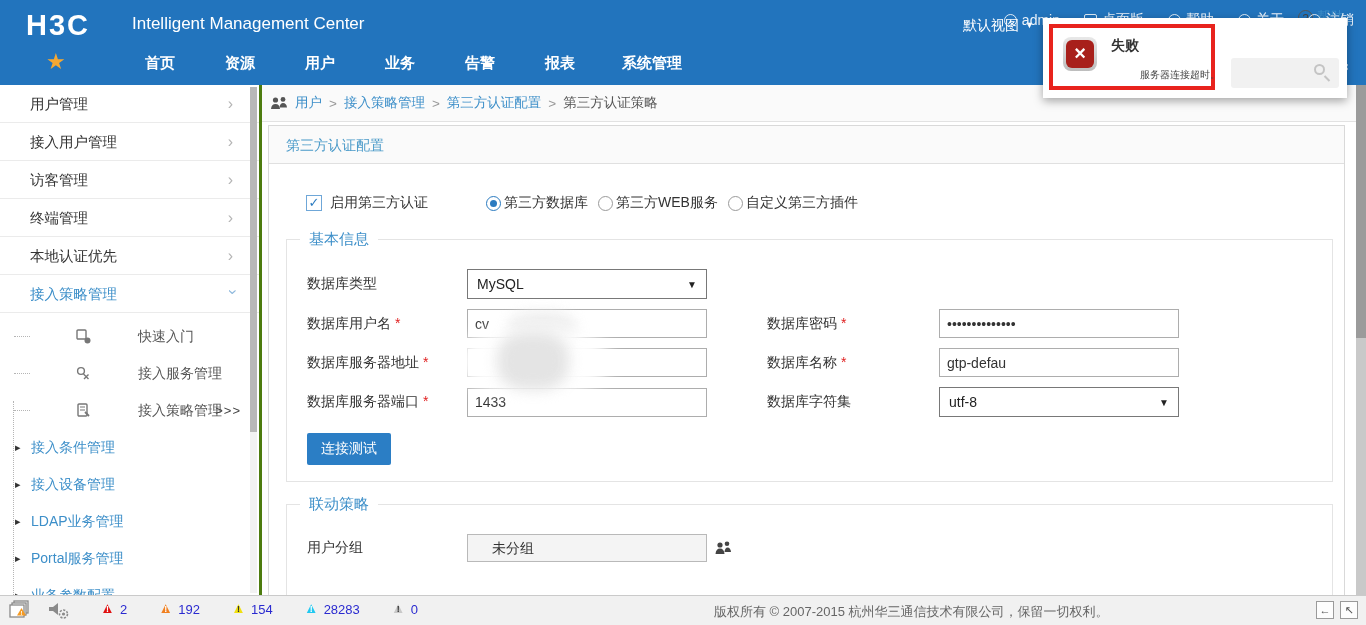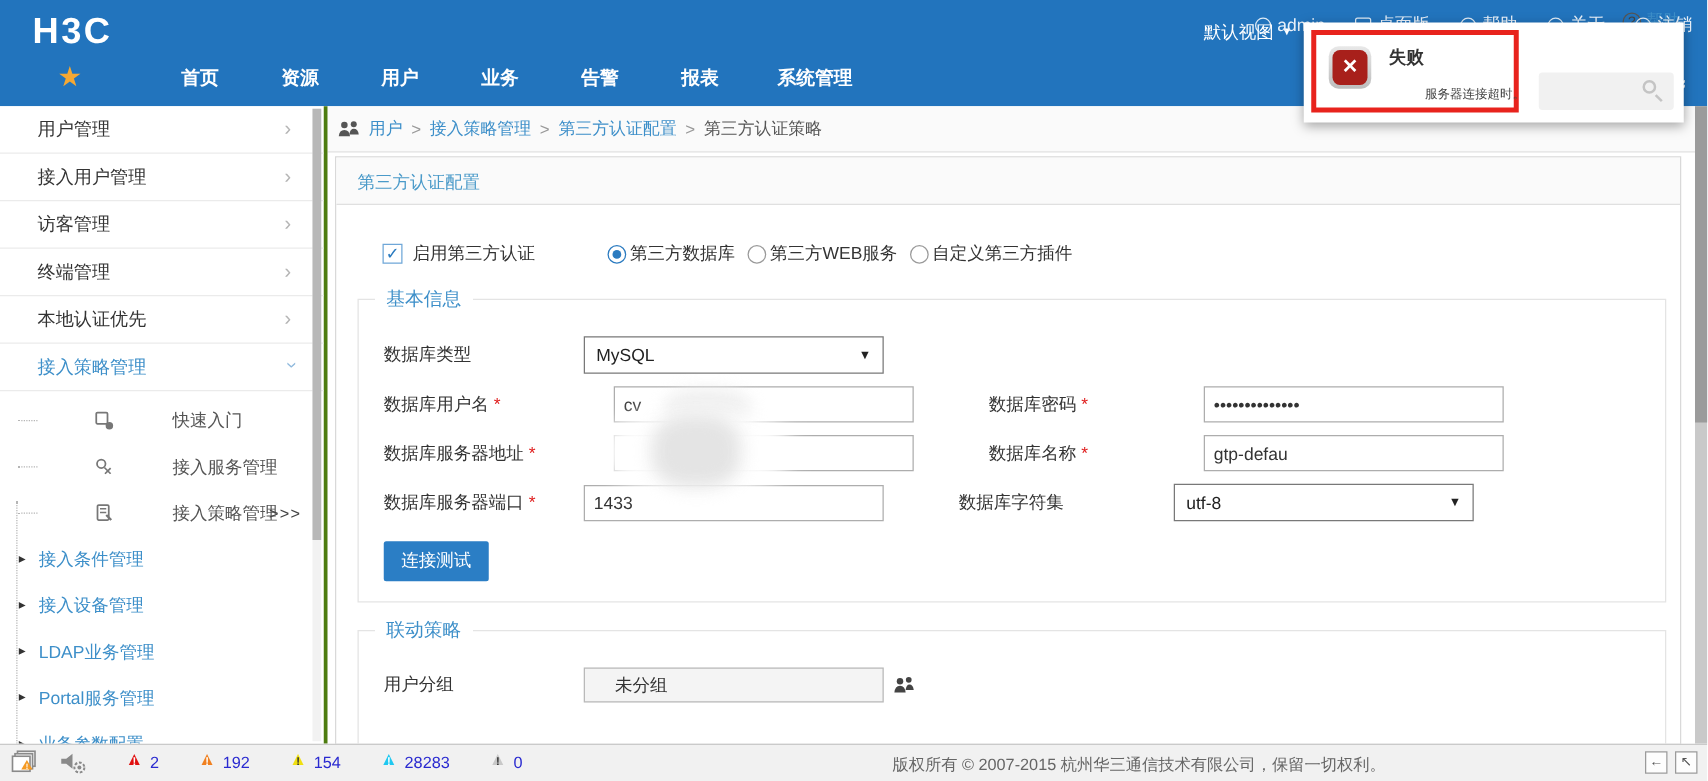--- a/index.html
+++ b/index.html
@@ -73,21 +73,21 @@
   .rlabel { font-size:14px; color:#333; margin-right:10px; }
   fieldset.grp { margin:18px 11px 0 17px; border:1px solid #e4e4e4; padding:10px 0 16px 0; }
   fieldset.grp legend { margin-left:13px; padding:0 9px; color:#3d8fc9; font-size:15px; }
   .frow { display:flex; align-items:center; margin-top:10px; }
   .flabel { width:180px; padding-left:20px; font-size:14px; color:#333; }
   .flabel2 { width:172px; margin-left:60px; font-size:14px; color:#333; }
   .req { color:#e02020; margin-left:4px; }
   .tinput { width:240px; height:29px; border:1px solid #adadad; font-size:14px; color:#333; padding:0 7px; background:#fff; font-family:"Liberation Sans","DejaVu Sans",sans-serif; }
   .fake-select { width:240px; height:30px; border:1px solid #787878; display:flex; align-items:center; justify-content:space-between; padding:11px 9px; font-size:14px; color:#222; background:#fff; cursor:pointer; }
   .fake-select .tri { font-size:10px; color:#222; }
-  .ctrl-wrap { position:relative;margin-left:24px; }
+  .ctrl-wrap { position:relative; }
   .blur-blob-gray { position:absolute; left:30px; top:-16px; width:72px; height:58px; background:#e3e3e3; border-radius:40%; filter:blur(7px); opacity:.95; pointer-events:none; }
   .blur-blob-white { position:absolute; left:-8px; top:-20px; width:150px; height:66px; background:#fff; border-radius:40%; filter:blur(8px); opacity:.97; pointer-events:none; }
   .blur-blob-white2 { position:absolute; left:40px; top:2px; width:70px; height:40px; background:#ececec; border-radius:40%; filter:blur(6px); opacity:.9; pointer-events:none; }
   #test-btn { display:inline-block; margin:16px 0 0 20px; padding:7px 14px; background:#2b7ec5; color:#fff; font-size:14px; border:none; border-radius:2px; cursor:pointer; font-family:"Liberation Sans","DejaVu Sans",sans-serif; }
   .dis-input { width:240px; height:28px; background:#f4f4f4; border:1px solid #b9b9b9; line-height:26px; padding-left:24px; font-size:14px; color:#333; }
   .picker-ico { margin-left:7px; cursor:pointer; }
 
   
   #statusbar { position:absolute; left:0; top:595px; width:1366px; height:30px; background:#f1f1f1; border-top:1px solid #cacaca; z-index:60; }
   #sb-icons { position:absolute; left:8px; top:4px; display:flex; gap:16px; align-items:center; }
@@ -105,20 +105,21 @@
   #page-scroll { position:absolute; left:1356px; top:85px; width:10px; height:510px; background:#c9c9c9; z-index:40; }
   #page-thumb { position:absolute; left:0; top:0; width:10px; height:253px; background:#9b9b9b; }
 </style>
 </head>
 <body>
 
 <div id="screen">
 
   <div id="header">
     <div id="logo">H3C</div>
+    <div id="apptitle">Intelligent Management Center</div>
     <div id="viewsel">
       <span>默认视图</span><span class="tri">▼</span>
     </div>
     <div id="topmenu">
       <span class="tm-item">
           <span class="tm-ico"></span>
           <span>admin</span>
         </span>
       <span class="tm-item">
           <span class="tm-ico sq"></span>

